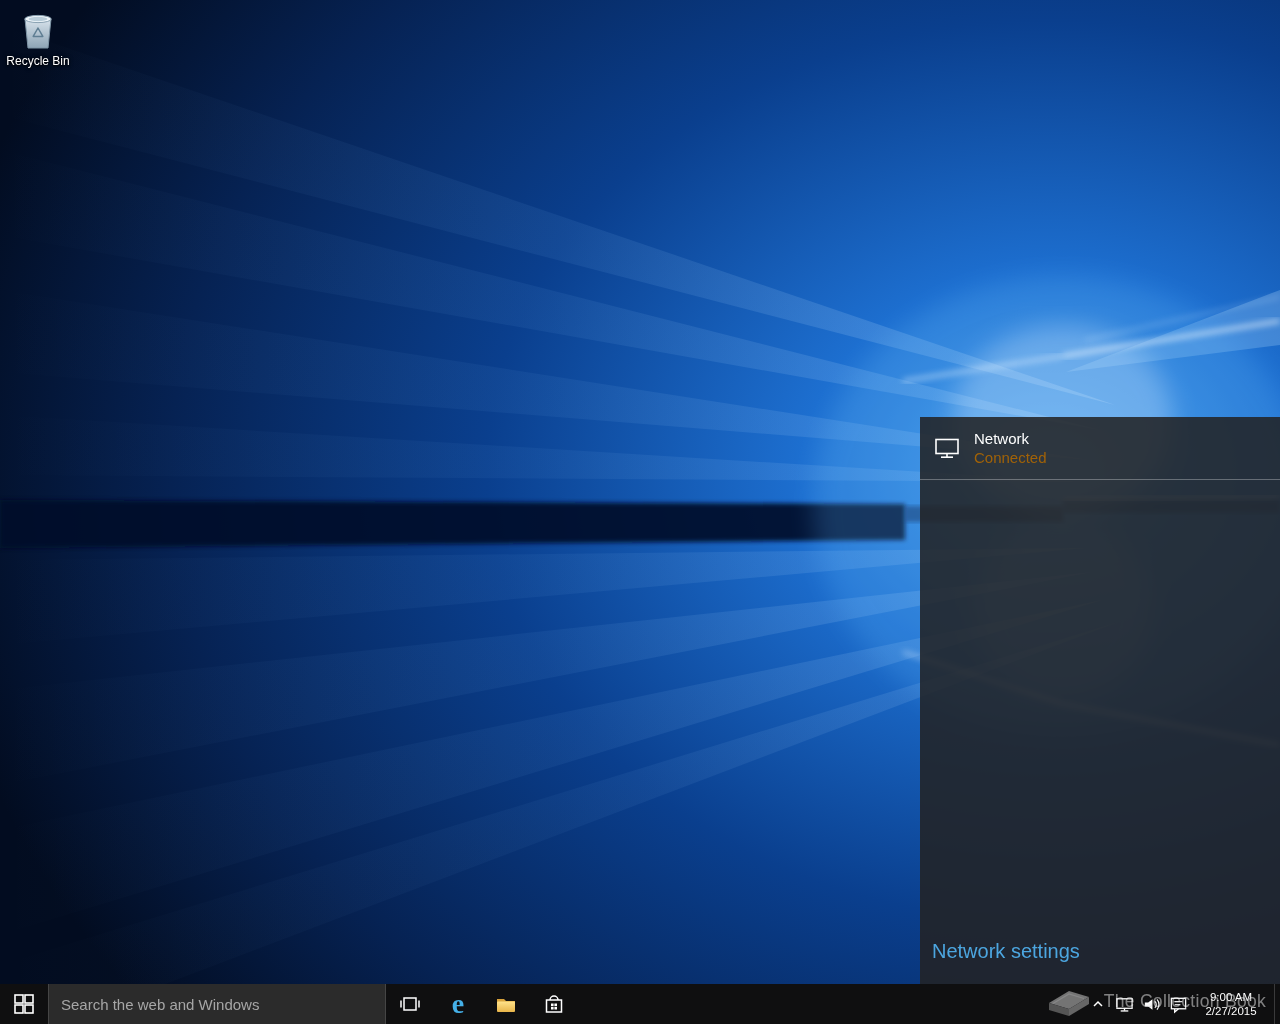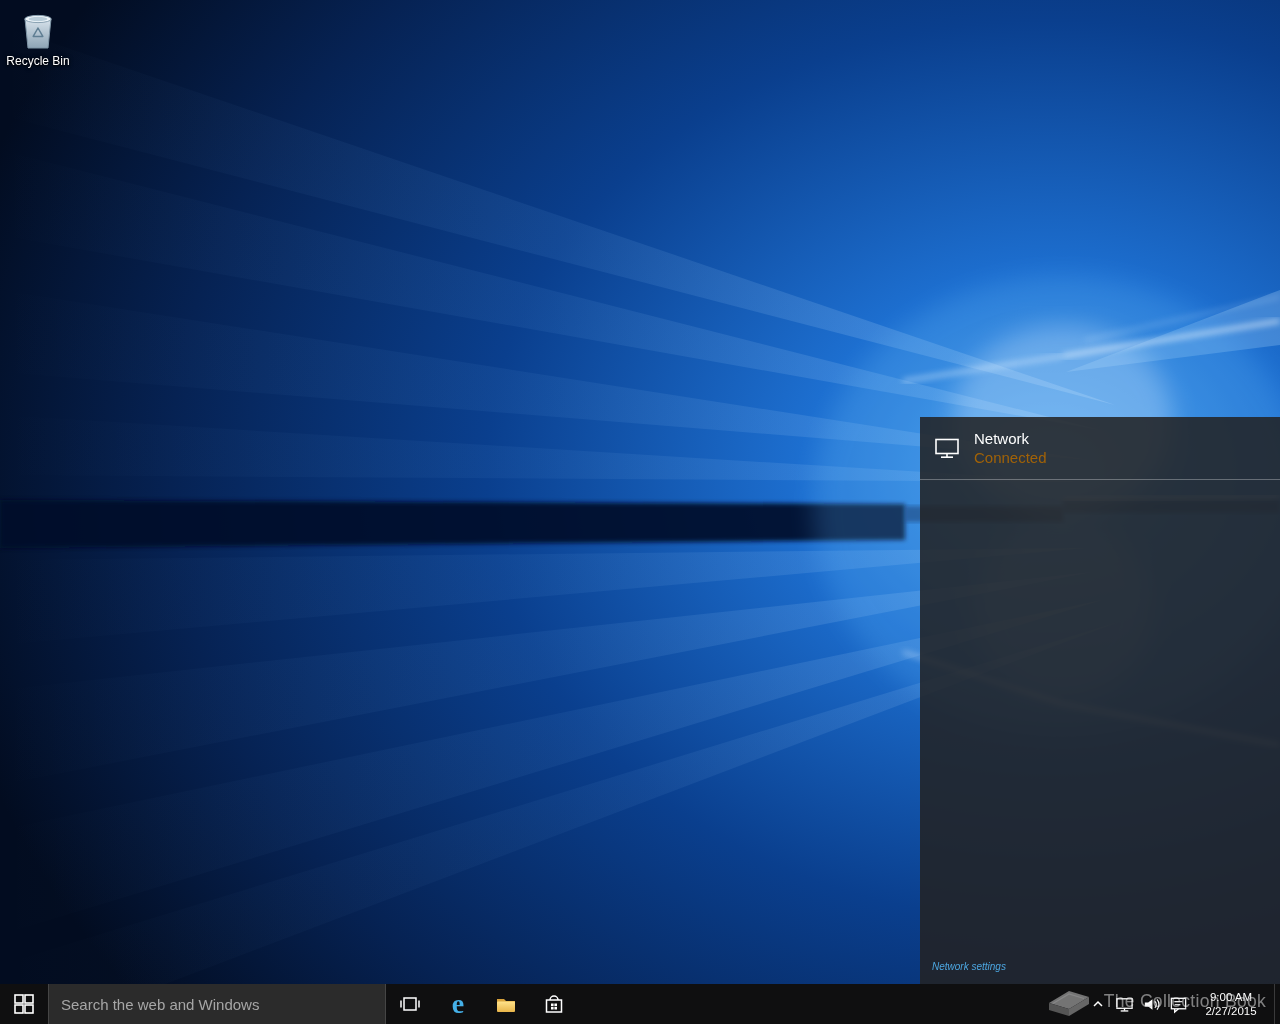--- a/index.html
+++ b/index.html
@@ -27,22 +27,22 @@
   }
   .flyout-header {
     display:flex; align-items:center; gap:13px;
     padding:13px 12px 13px 14px;
     border-bottom:1px solid rgba(255,255,255,0.30);
   }
   .flyout-header .texts { display:flex; flex-direction:column; gap:2px; }
   .flyout-title { font-size:15px; color:#ffffff; }
   .flyout-status { font-size:15px; color:#a16207; }
   .flyout-link {
-    position:absolute; left:12px; bottom:12px;
-    font-size:10px; color:#4ca6e0; cursor:pointer;font-style:italic;
+    position:absolute; left:12px; bottom:21px;
+    font-size:20px; color:#4ca6e0; cursor:pointer;
   }
 
   
   .taskbar {
     position:absolute; left:0; bottom:0; width:1280px; height:40px;
     background:#0f0f10; z-index:50;
     display:flex; align-items:stretch;
   }
   .tb-btn {
     width:48px; display:flex; align-items:center; justify-content:center;

